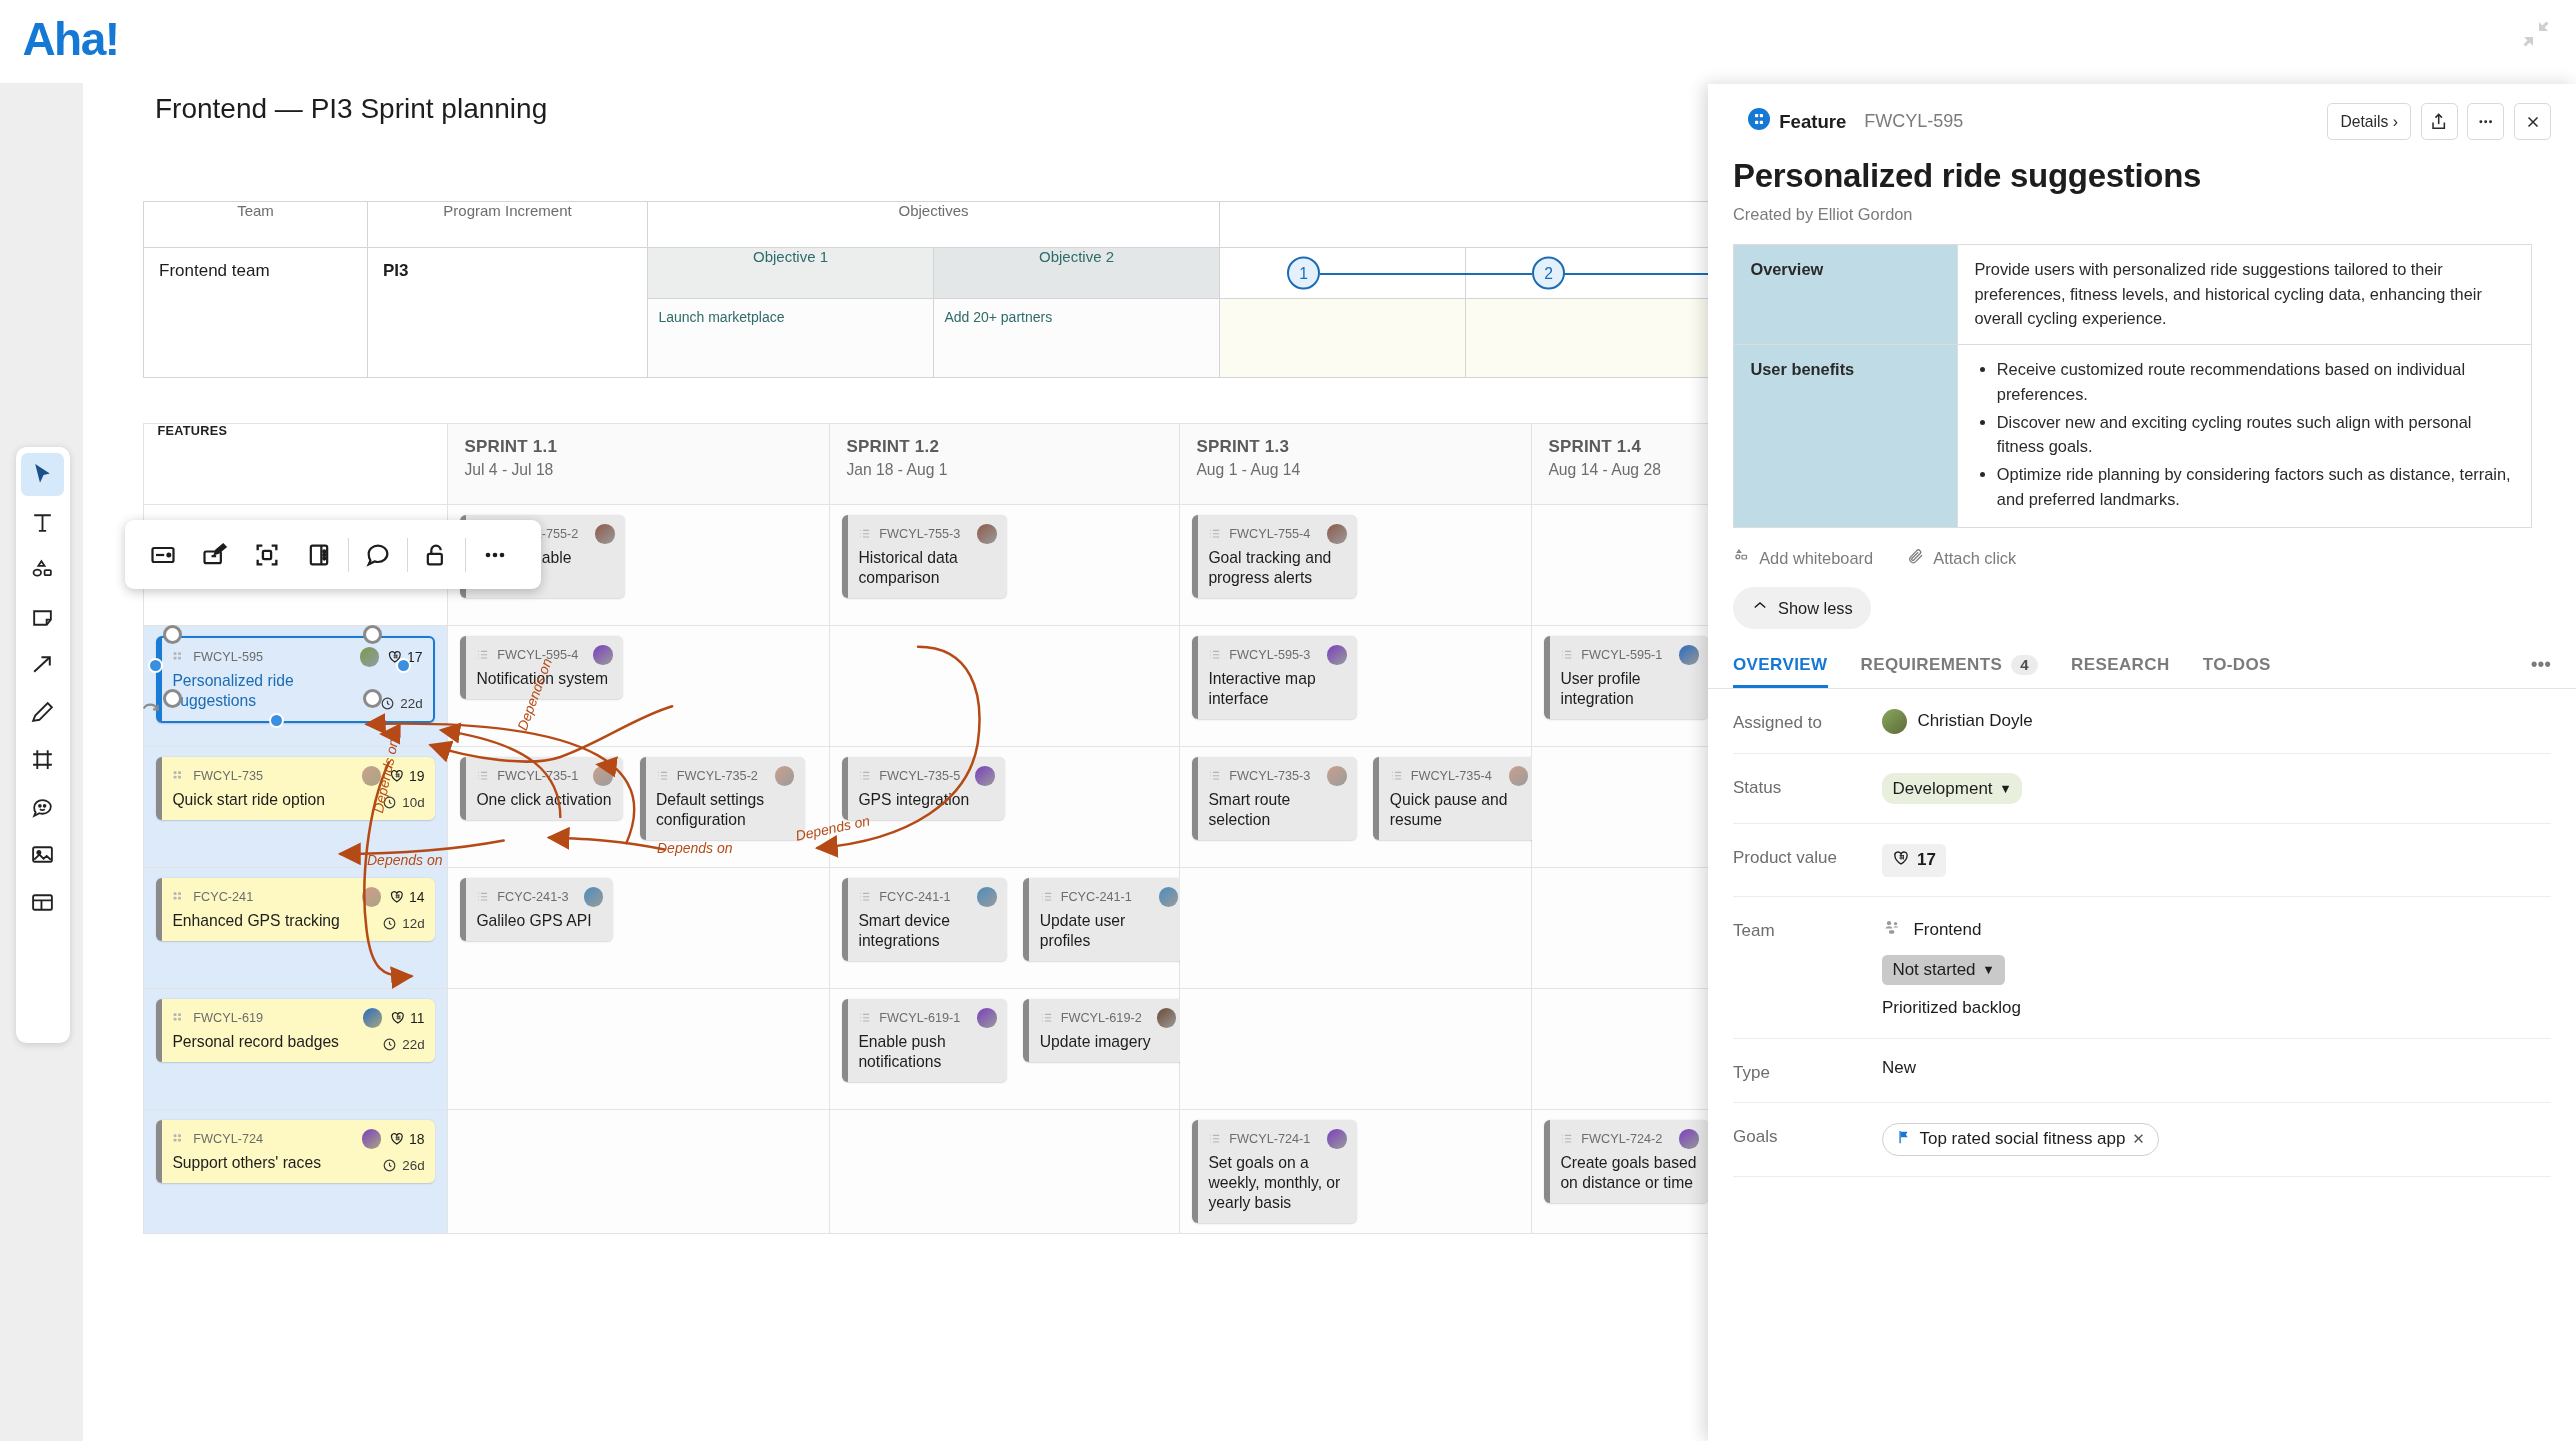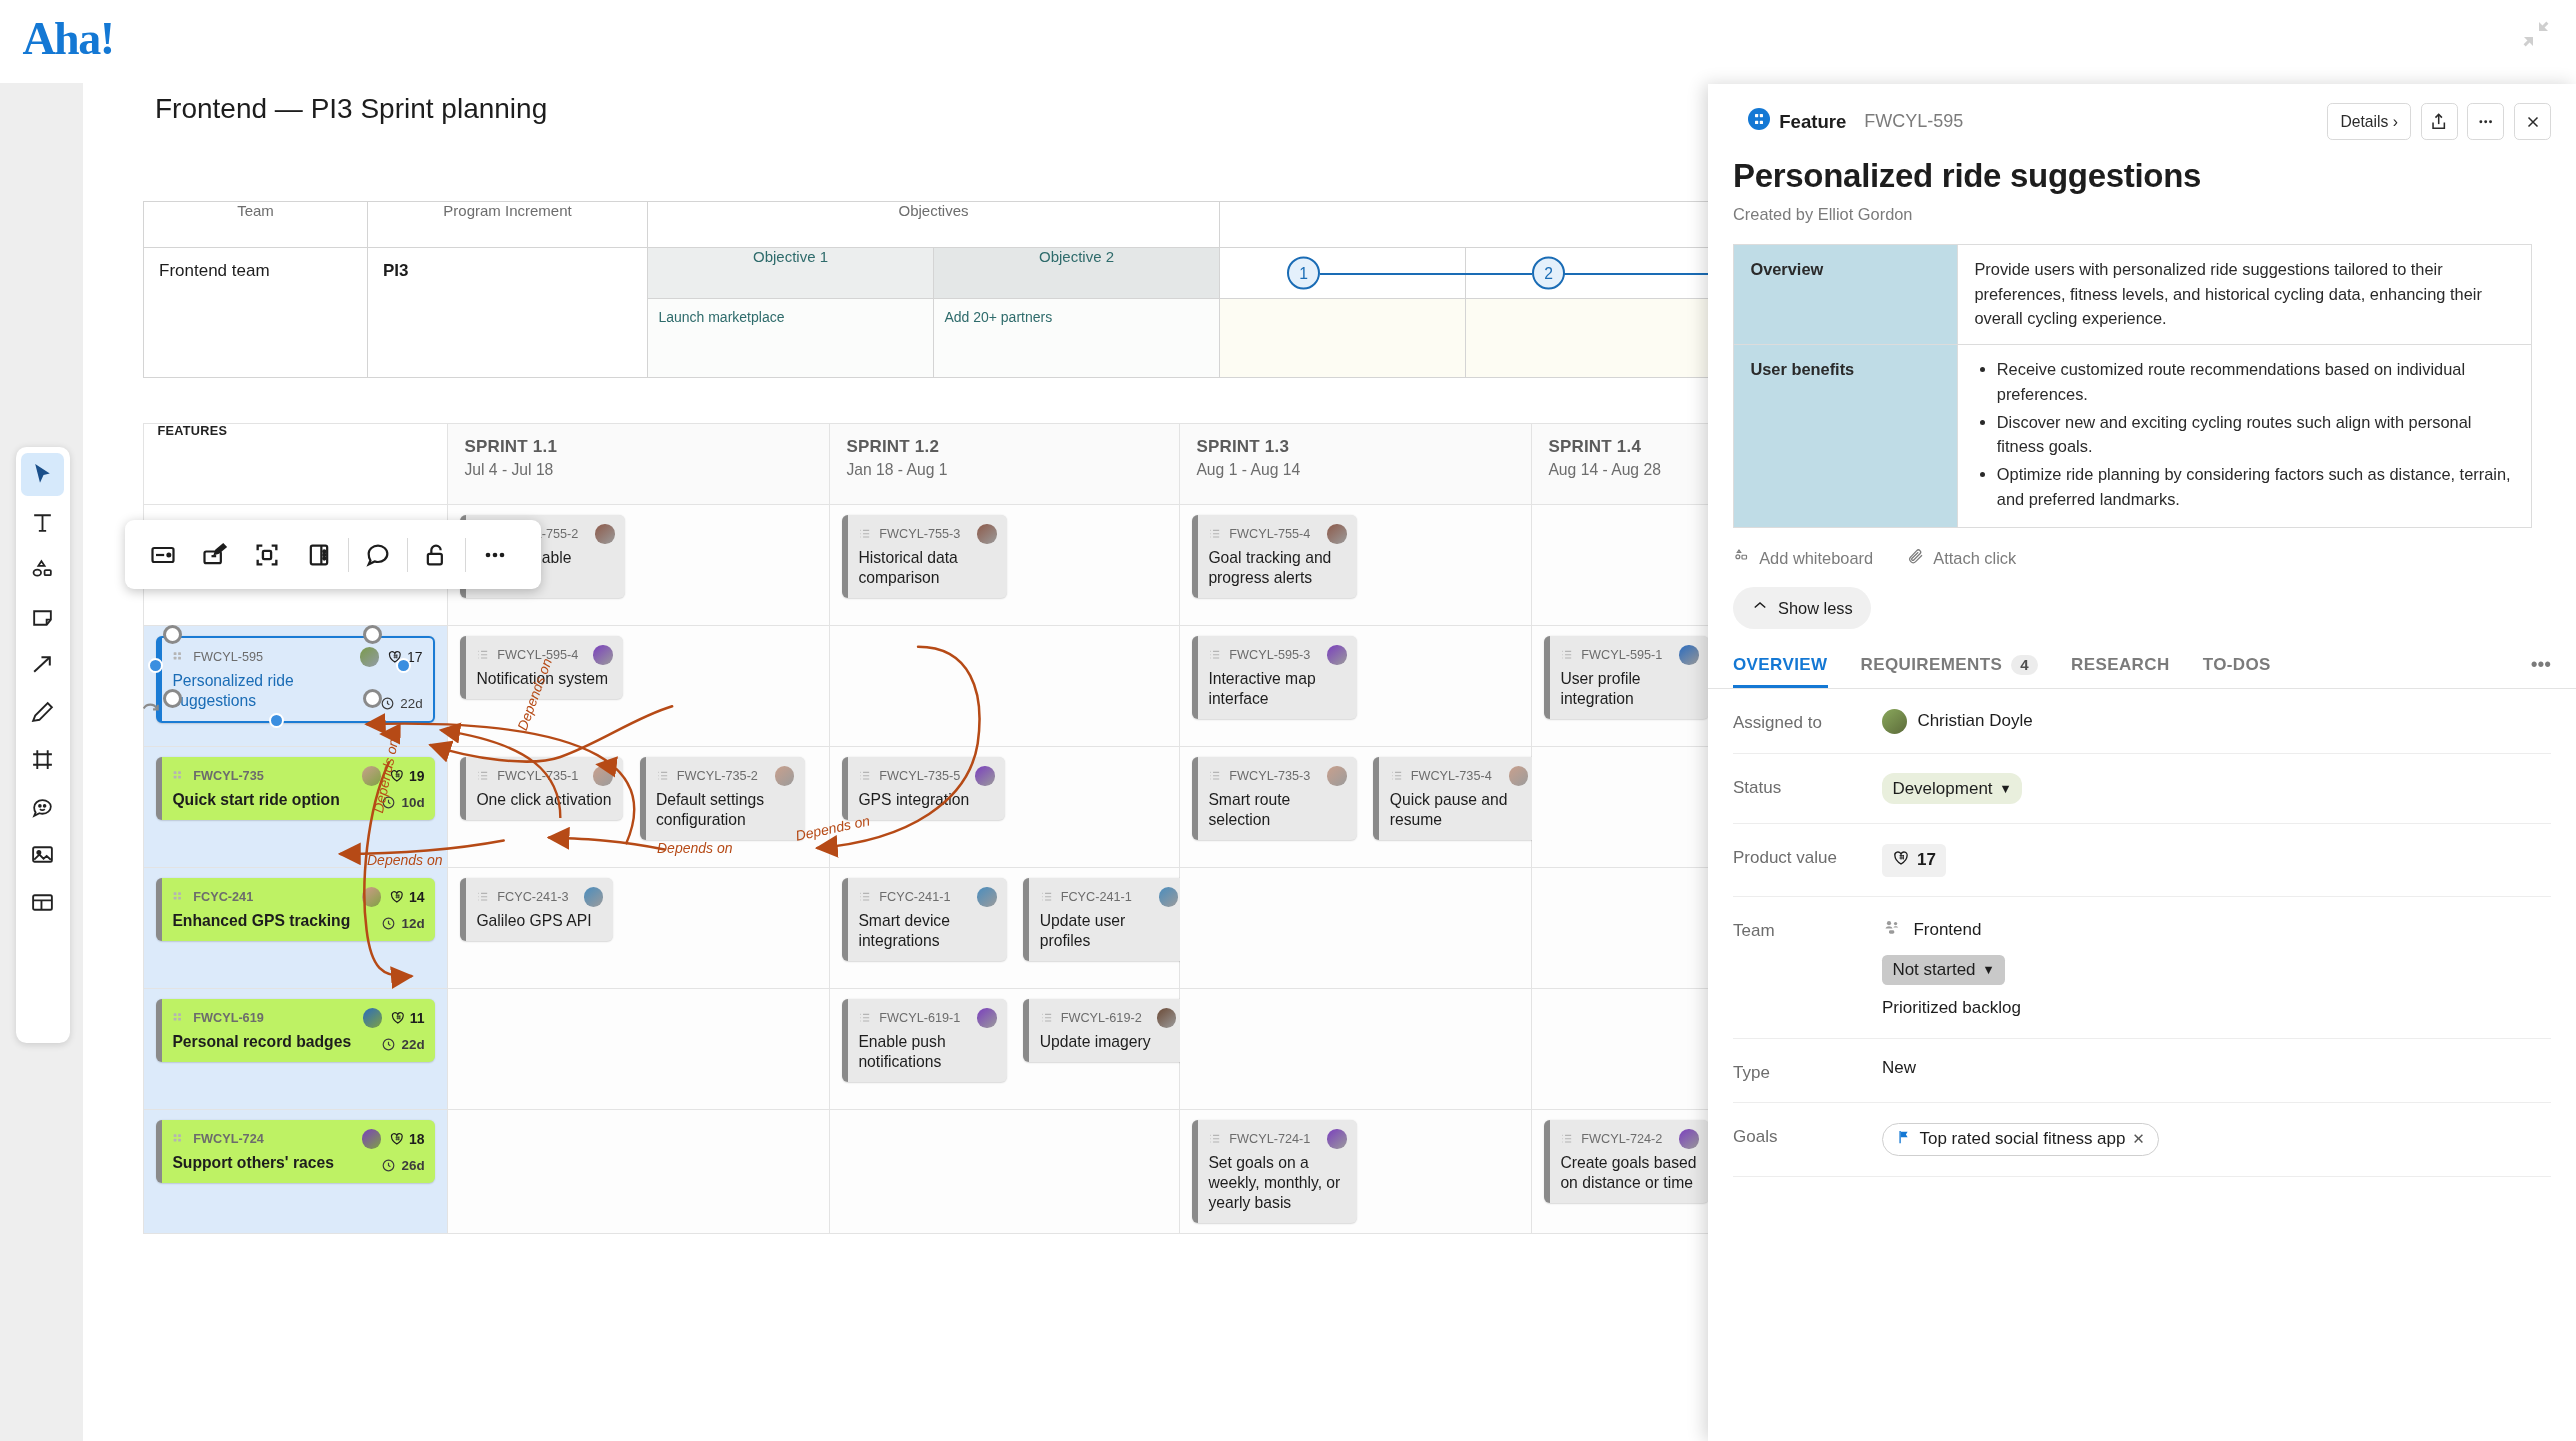--- a/index.html
+++ b/index.html
@@ -7,21 +7,21 @@
     width: 2576px; height: 1442px;
     font-family: "Liberation Sans", sans-serif;
     background: #ffffff;
     overflow: hidden;
   }
   #root { position: relative; width: 2576px; height: 1442px; background:#ffffff; }
 
   
   .topbar { position:absolute; left:0; top:0; width:2576px; height:83px; background:#fff; z-index:30;}
   .logo { position:absolute; left:22.4px; top:12px; font-size:46px; font-weight:bold; color:#1478d4;
-          letter-spacing:-1.5px; font-family:Liberation Serif, serif; }
+          letter-spacing:-1.5px; font-family:Liberation Sans, sans-serif; }
   .collapse-icon { position:absolute; right:22.4px; top:16.4px; width:36px; height:36px; }
 
   
   .canvas { position:absolute; left:83px; top:83px; width:1625px; height:1222px; background:#ffffff; }
   .leftrail { position:absolute; left:0; top:83px; width:83px; height:1358px; background:#eeeeee; }
 
   
   .tooldock { position:absolute; left:15.7px; top:447px; width:54px; height:596px;
               background:#fff; border-radius:10.4px; box-shadow:0 1.5px 7.5px rgba(0,0,0,.14);
               display:flex; flex-direction:column; align-items:center; padding-top:6px; gap:4.5px; z-index:20;}
@@ -56,21 +56,21 @@
   .sp-name { font-size:17px; font-weight:bold; color:#5b5b5b; letter-spacing:0.2px; }
   .sp-date { font-size:15.7px; color:#6d6d6d; margin-top:3.7px; }
   .feat-head { background:#ffffff; vertical-align:bottom; padding:0 0 12px 13.4px; }
   .feat-head span { font-size:12.7px; font-weight:bold; color:#222; letter-spacing:0.3px; }
   .row-cell { height:121px; padding:10.4px 12px; background:#fdfdfd; position:relative; }
   .row-cell.featcol { background:#dceafa; }
 
   
   .card { position:relative; background:#e9e9e9; border-radius:6px; border-left:6.7px solid #8a8a8a;
           padding:9px 10.4px 10.4px 10.4px; box-shadow:0 0.7px 1.5px rgba(0,0,0,.15); }
-  .card.blue { background:#bef264;font-weight:bold; }
+  .card.blue { background:#fef9c3; }
   .card.sel  { background:#dceafa; border:2.2px solid #1a7bd4; border-left:6.7px solid #1a7bd4; }
   .card-top { display:flex; align-items:center; gap:7.5px; }
   .card-ref { font-size:12.7px; color:#6c6c6c; }
   .grip { width:13.4px; height:13.4px; flex:0 0 auto; }
   .card-title { font-size:15.7px; color:#1d1d1d; margin-top:4.5px; line-height:1.25; }
   .card.sel .card-title { color:#1a6cb5; }
   .card-spacer { flex:1 1 auto; }
   .av { width:19.4px; height:19.4px; border-radius:50%; flex:0 0 auto; }
   .score { font-size:14px; color:#1d1d1d; display:flex; align-items:center; gap:4.5px; }
   .dur { font-size:13.4px; color:#3d3d3d; display:flex; align-items:center; gap:5.2px; margin-top:4.5px;}

